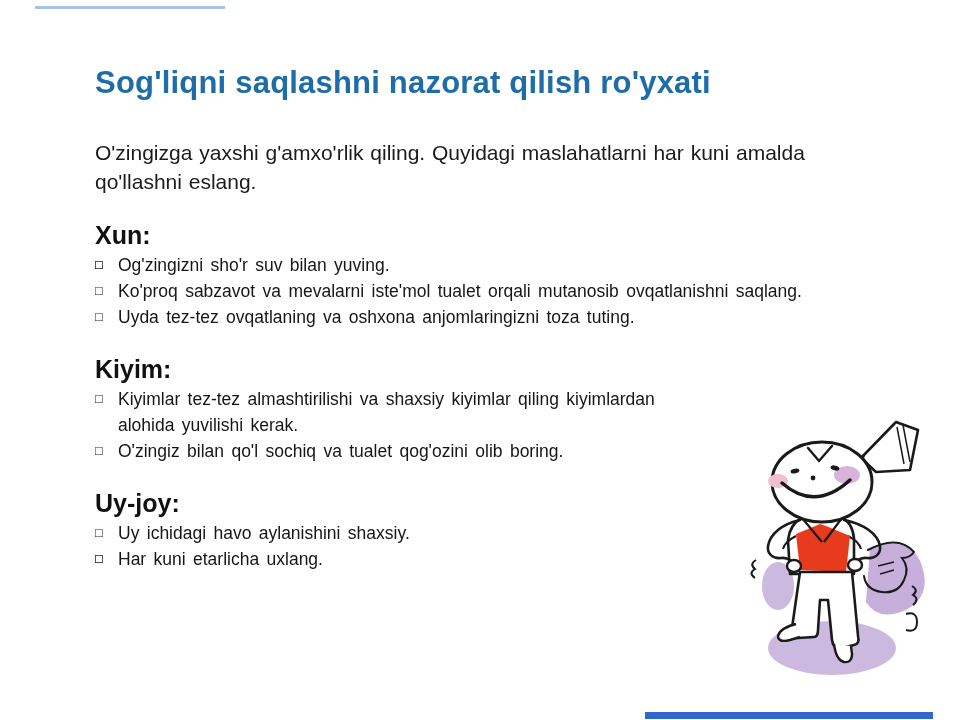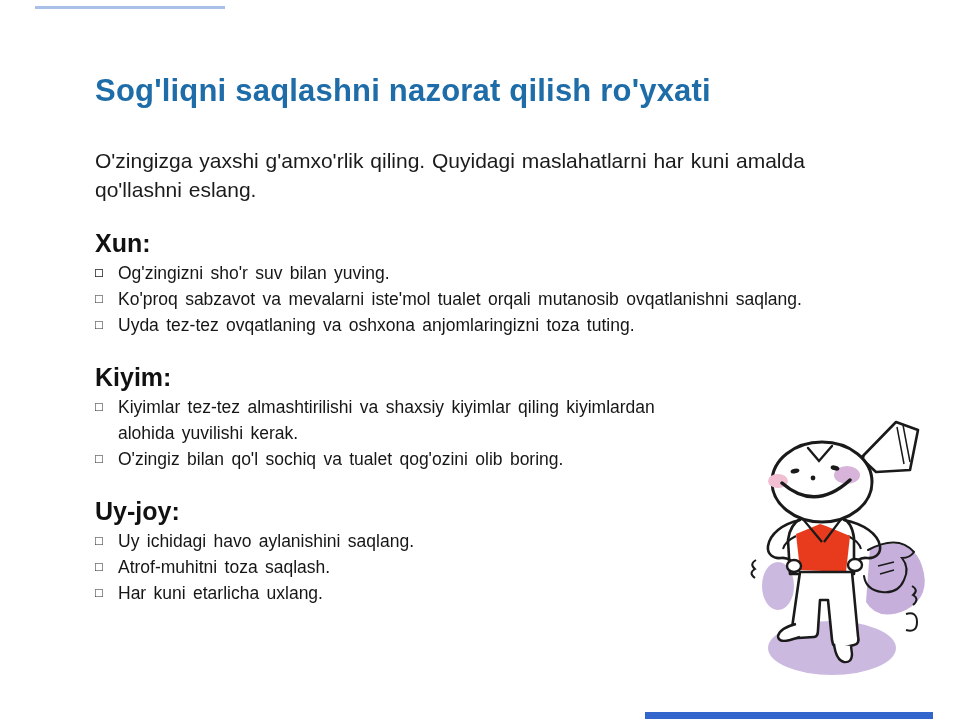--- a/index.html
+++ b/index.html
@@ -6,21 +6,21 @@
   .slide{
     position:relative;width:960px;height:720px;background:#ffffff;overflow:hidden;
     font-family:"Liberation Sans",sans-serif;margin:0 auto;
   }
   .accent-top{
     position:absolute;left:35px;top:6px;width:190px;height:3px;background:#a9c1e8;
   }
   .accent-bottom{
     position:absolute;left:645px;top:712px;width:288px;height:7px;background:#3366cc;
   }
-  .content{position:absolute;left:95px;top:72px;width:765px;}
+  .content{position:absolute;left:95px;top:64px;width:765px;}
   .title{
     margin:0;color:#1e6ca8;font-size:31px;font-weight:bold;letter-spacing:.2px;line-height:38px;
   }
   .intro{
     margin:36px 0 16px;width:742px;color:#1b1b1b;font-size:21px;line-height:29px;word-spacing:1px;
   }
   .sec h2{
     margin:27px 0 5px;color:#111;font-size:25px;font-weight:bold;line-height:24px;
   }
   .sec ul{
@@ -80,25 +80,24 @@
           <span>O'zingiz bilan qo'l sochiq va tualet qog'ozini olib boring.</span>
         </li>
       </ul>
     </section>
 
     <section class="sec sec-uyjoy">
       <h2>Uy-joy:</h2>
       <ul>
         <li>
           <span class="bx">□</span>
-          <span>Uy ichidagi havo aylanishini saqlang.</span>
+          <span>Uy ichidagi havo aylanishini shaxsiy.</span>
         </li>
         <li>
           <span class="bx">□</span>
-          <span>Atrof-muhitni toza saqlash.</span>
         </li>
         <li>
           <span class="bx">□</span>
           <span>Har kuni etarlicha uxlang.</span>
         </li>
       </ul>
     </section>
   </div>
 
   <div class="illustration">

